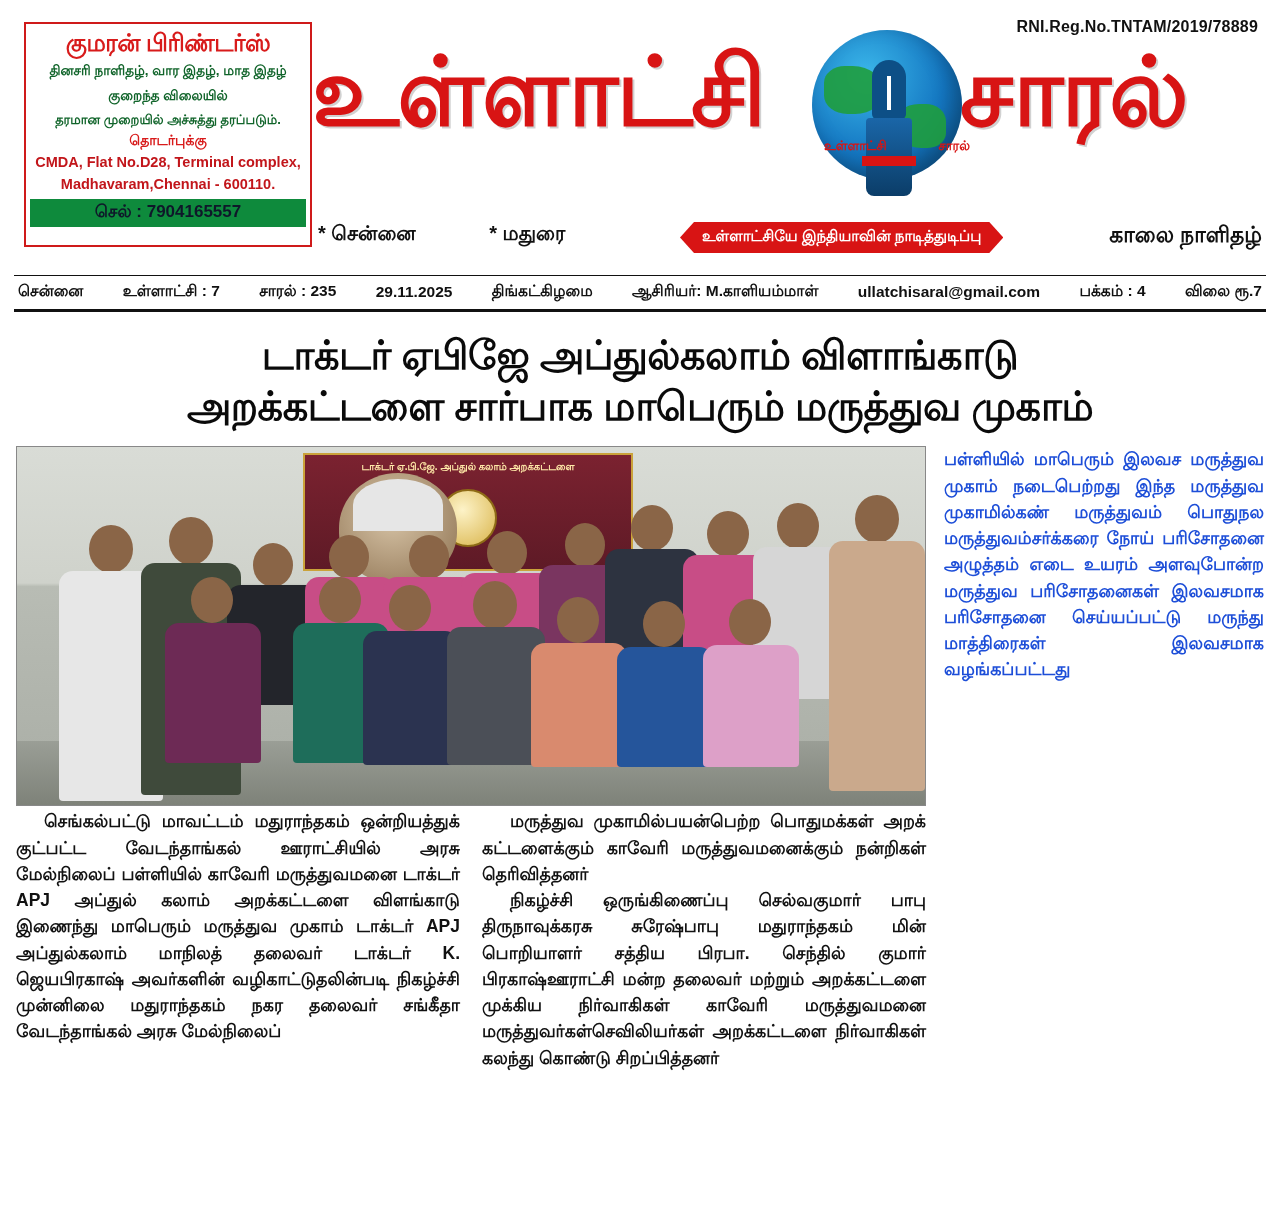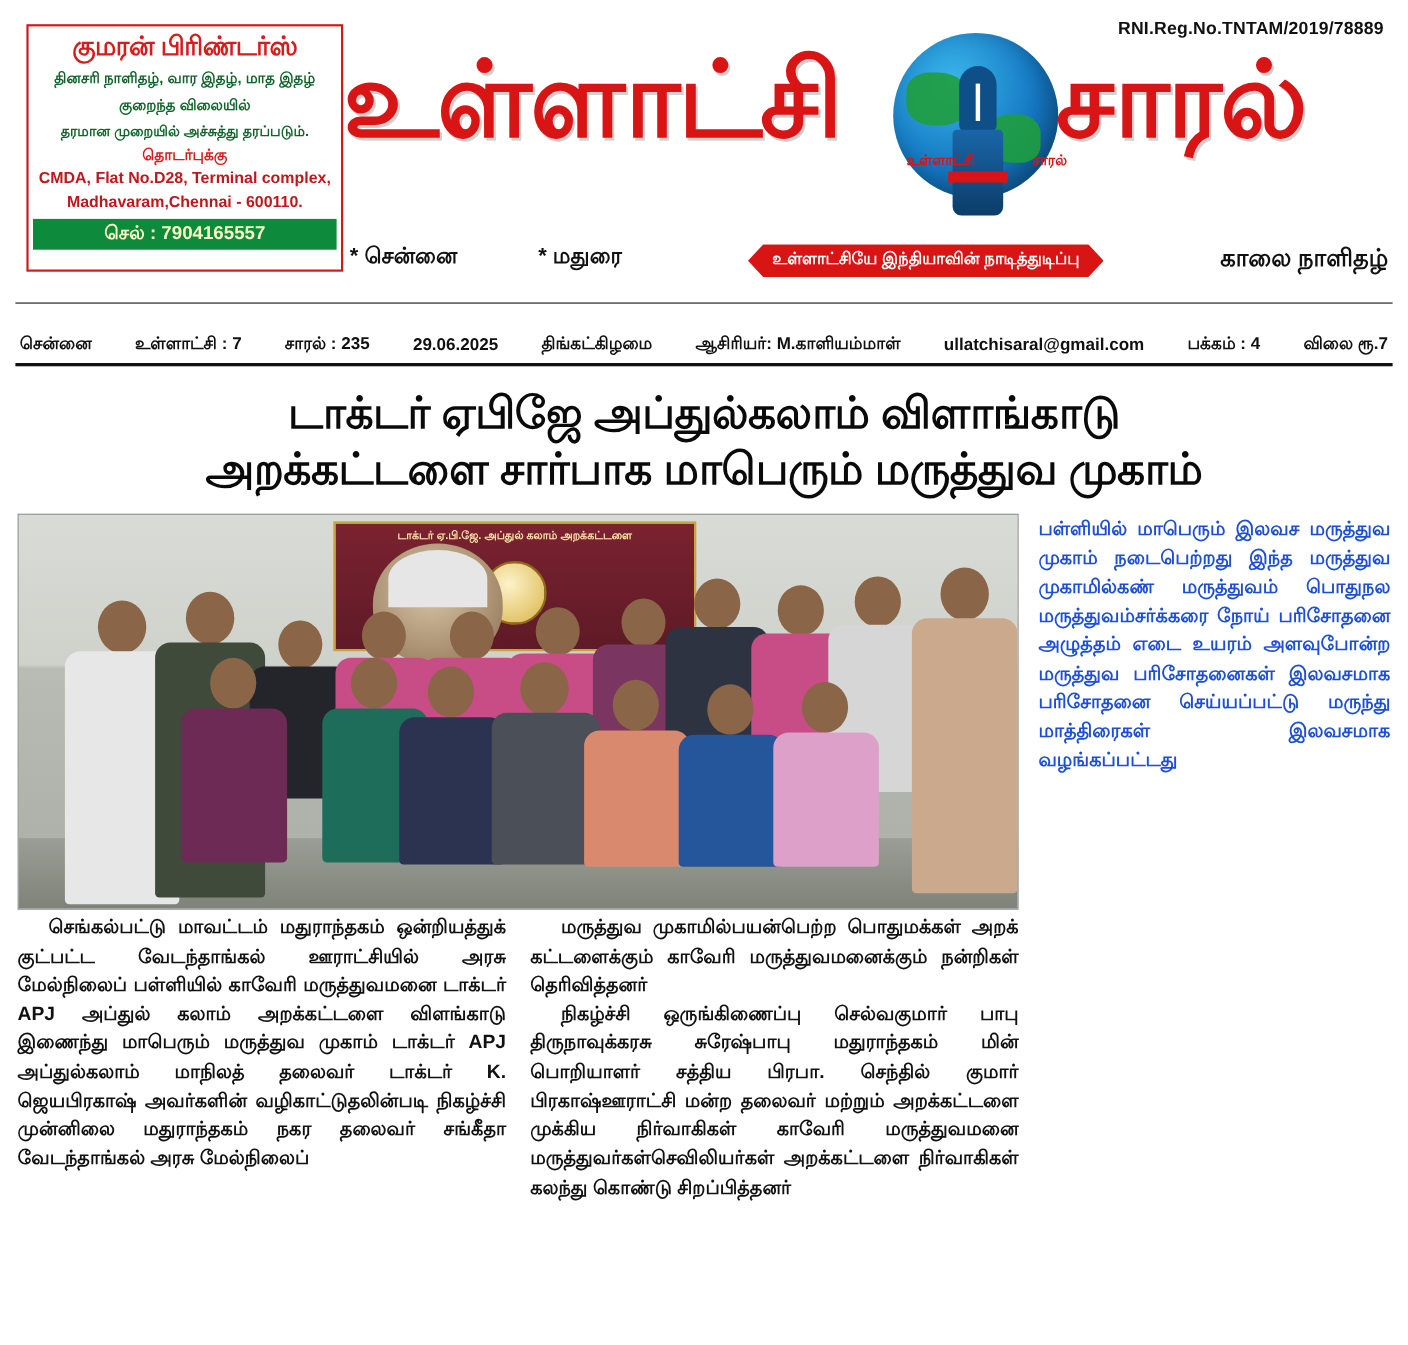--- a/index.html
+++ b/index.html
@@ -70,21 +70,21 @@
   .ad-addr {
     color: #c2161b;
     font-weight: bold;
     font-size: 14.5px;
     line-height: 1.3;
     margin-top: 3px;
   }
   .ad-phone-strip {
     margin-top: 5px;
     background: #0e8a3c;
-    color: #fef9c3;
+    color: #0f172a;
     font-weight: bold;
     font-size: 17px;
     padding: 3px 0 4px 0;
   }
 
   
   .title-wrap {
     position: absolute;
     left: 312px;
     top: 30px;
@@ -218,21 +218,21 @@
     border-top: 1px solid #111;
     border-bottom: 3px solid #111;
     padding: 6px 4px 7px 4px;
     display: flex;
     justify-content: space-between;
     align-items: center;
     font-size: 15.5px;
     font-weight: bold;
     color: #111;
   }
-  .info-bar .it { white-space: nowrap; margin-top: 22px; }
+  .info-bar .it { white-space: nowrap; }
 
   
   .headline-area { text-align: center; padding: 18px 20px 4px 20px; }
   .headline1, .headline2 {
     font-size: 40px;
     font-weight: bold;
     line-height: 1.28;
     color: #0a0a0a;
     letter-spacing: -0.5px;
   }
@@ -391,21 +391,21 @@
     </div>
 
     <div class="tagline-ribbon">உள்ளாட்சியே இந்தியாவின் நாடித்துடிப்பு</div>
     <div class="morning-daily">காலை நாளிதழ்</div>
   </div>
 
   <div class="info-bar">
     <span class="it">சென்னை</span>
     <span class="it">உள்ளாட்சி : 7</span>
     <span class="it">சாரல் : 235</span>
-    <span class="it">29.06.2025</span>
+    <span class="it">29.11.2025</span>
     <span class="it">திங்கட்கிழமை</span>
     <span class="it">ஆசிரியர்: M.காளியம்மாள்</span>
     <span class="it">ullatchisaral@gmail.com</span>
     <span class="it">பக்கம் : 4</span>
     <span class="it">விலை ரூ.7</span>
   </div>
 
   <div class="headline-area">
     <div class="headline1">டாக்டர் ஏபிஜே அப்துல்கலாம் விளாங்காடு</div>
     <div class="headline2">அறக்கட்டளை சார்பாக மாபெரும் மருத்துவ முகாம்</div>

